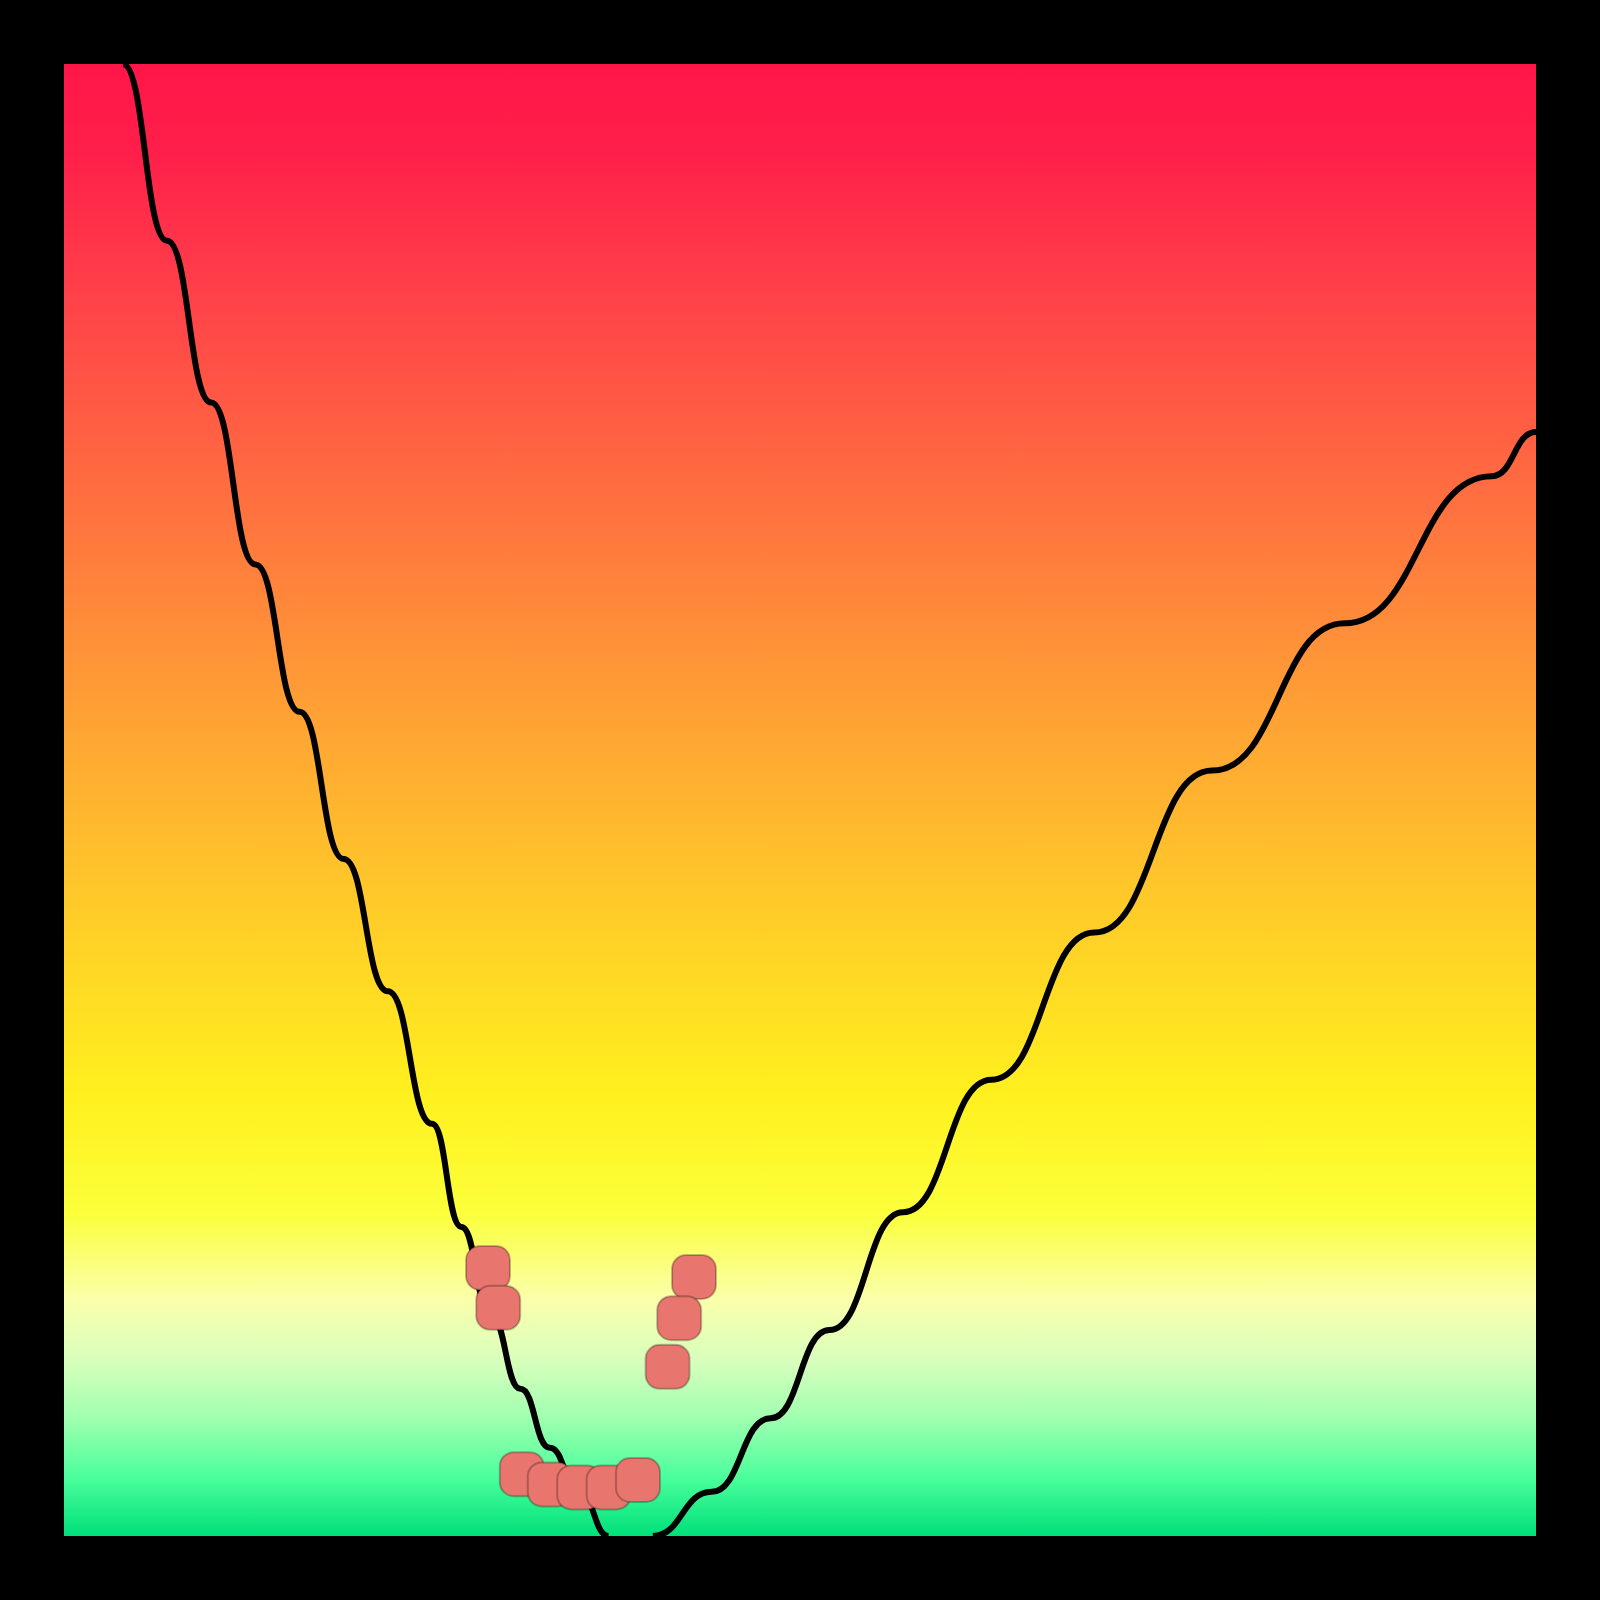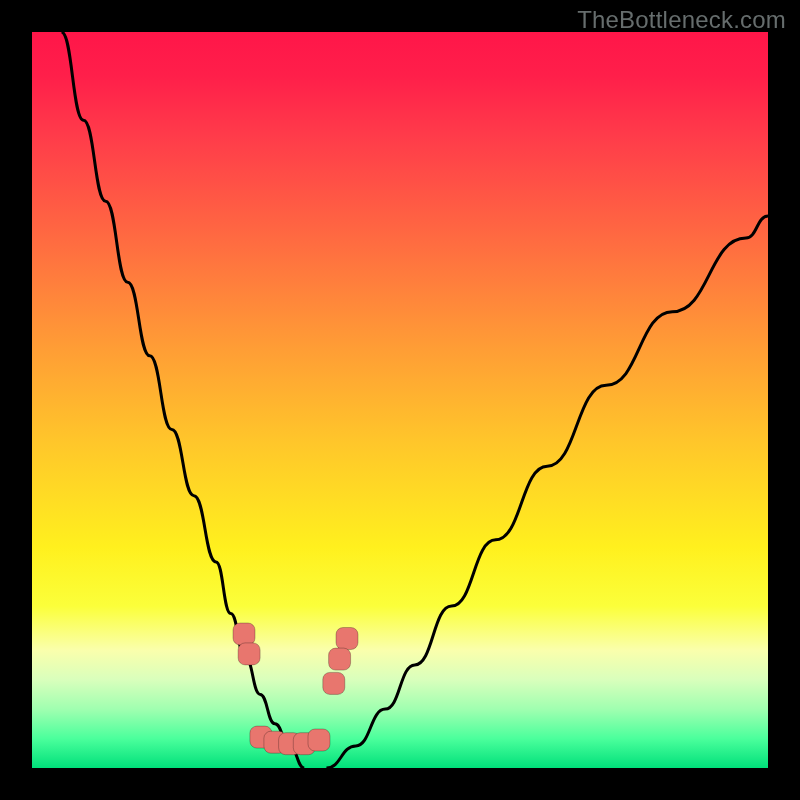--- a/index.html
+++ b/index.html
@@ -53,21 +53,20 @@
   svg.curves {
     position: absolute;
     top: 0;
     left: 0;
   }
 </style>
 </head>
 <body>
 
 <div class="frame">
-  <div class="watermark">TheBottleneck.com</div>
 
   <div class="plot">
     <svg class="curves" width="736" height="736" viewBox="0 0 736 736">
       <g id="curve-layer">
           <path d="M 29.44 0 C 40.480000000000004 0, 40.480000000000004 88.32000000000005, 51.52 88.32000000000005 C 62.56 88.32000000000005, 62.56 169.27999999999997, 73.60000000000001 169.27999999999997 C 84.64000000000001 169.27999999999997, 84.64000000000001 250.23999999999995, 95.68 250.23999999999995 C 106.72 250.23999999999995, 106.72 323.84, 117.76 323.84 C 128.8 323.84, 128.8 397.44, 139.84 397.44 C 150.88 397.44, 150.88 463.68, 161.92 463.68 C 172.95999999999998 463.68, 172.95999999999998 529.92, 184 529.92 C 191.36 529.92, 191.36 581.44, 198.72000000000003 581.44 C 206.08 581.44, 206.08 625.6, 213.44 625.6 C 220.8 625.6, 220.8 662.4, 228.16 662.4 C 235.52 662.4, 235.52 691.84, 242.88000000000002 691.84 C 250.24 691.84, 250.24 713.92, 257.59999999999997 713.92 C 264.96 713.92, 264.96 736, 272.32 736" fill="none" stroke="#000000" stroke-width="3"></path>
           <path d="M 294.40000000000003 736 C 309.12 736, 309.12 713.92, 323.84 713.92 C 338.55999999999995 713.92, 338.55999999999995 677.12, 353.28 677.12 C 368 677.12, 368 632.96, 382.72 632.96 C 401.12 632.96, 401.12 574.08, 419.52 574.08 C 441.6 574.08, 441.6 507.84000000000003, 463.68 507.84000000000003 C 489.43999999999994 507.84000000000003, 489.43999999999994 434.24, 515.1999999999999 434.24 C 544.64 434.24, 544.64 353.28, 574.08 353.28 C 607.2 353.28, 607.2 279.68, 640.32 279.68 C 677.12 279.68, 677.12 206.08000000000004, 713.92 206.08000000000004 C 724.96 206.08000000000004, 724.96 184, 736 184" fill="none" stroke="#000000" stroke-width="3"></path>
           <path d="M 242.88000000000002 736 C 268.64000000000004 736, 268.64000000000004 736, 294.40000000000003 736" fill="none" stroke="#000000" stroke-width="0"></path>
         </g>
       <g id="marker-layer">
           <rect x="201.0" y="591.0" width="22" height="22" rx="7" ry="7" fill="#e8766e" stroke="rgba(0,0,0,0.25)" stroke-width="1"></rect>

